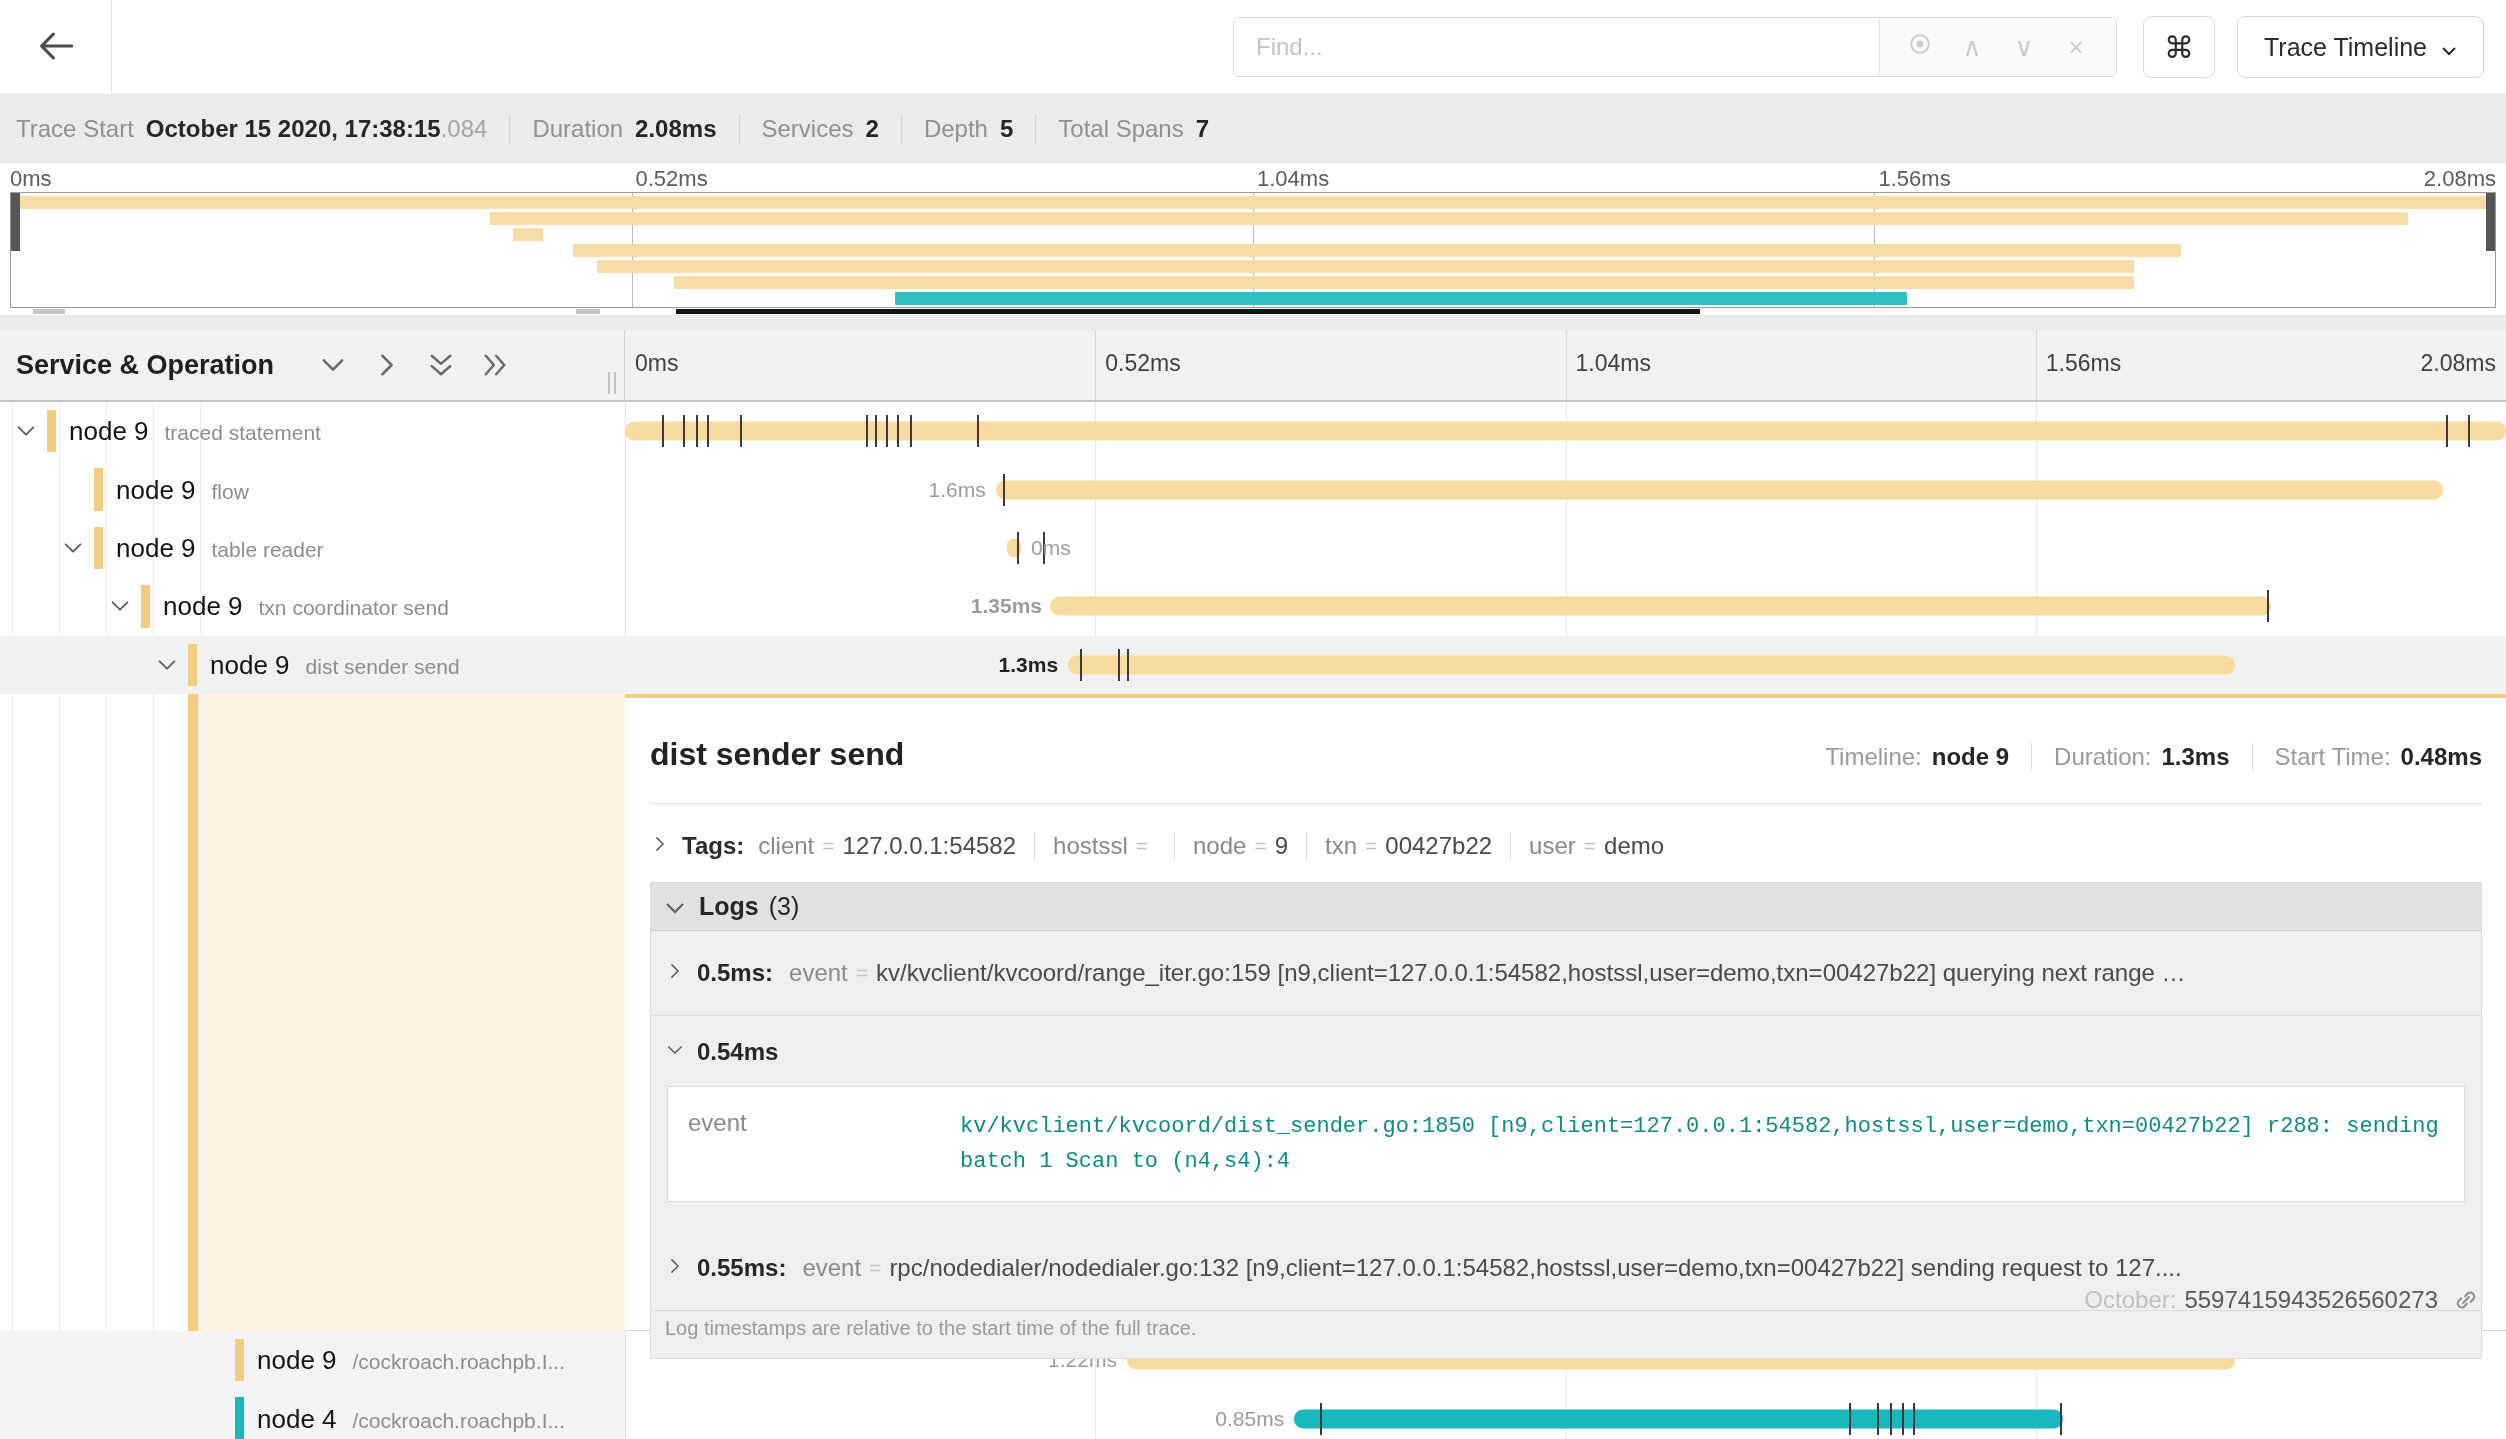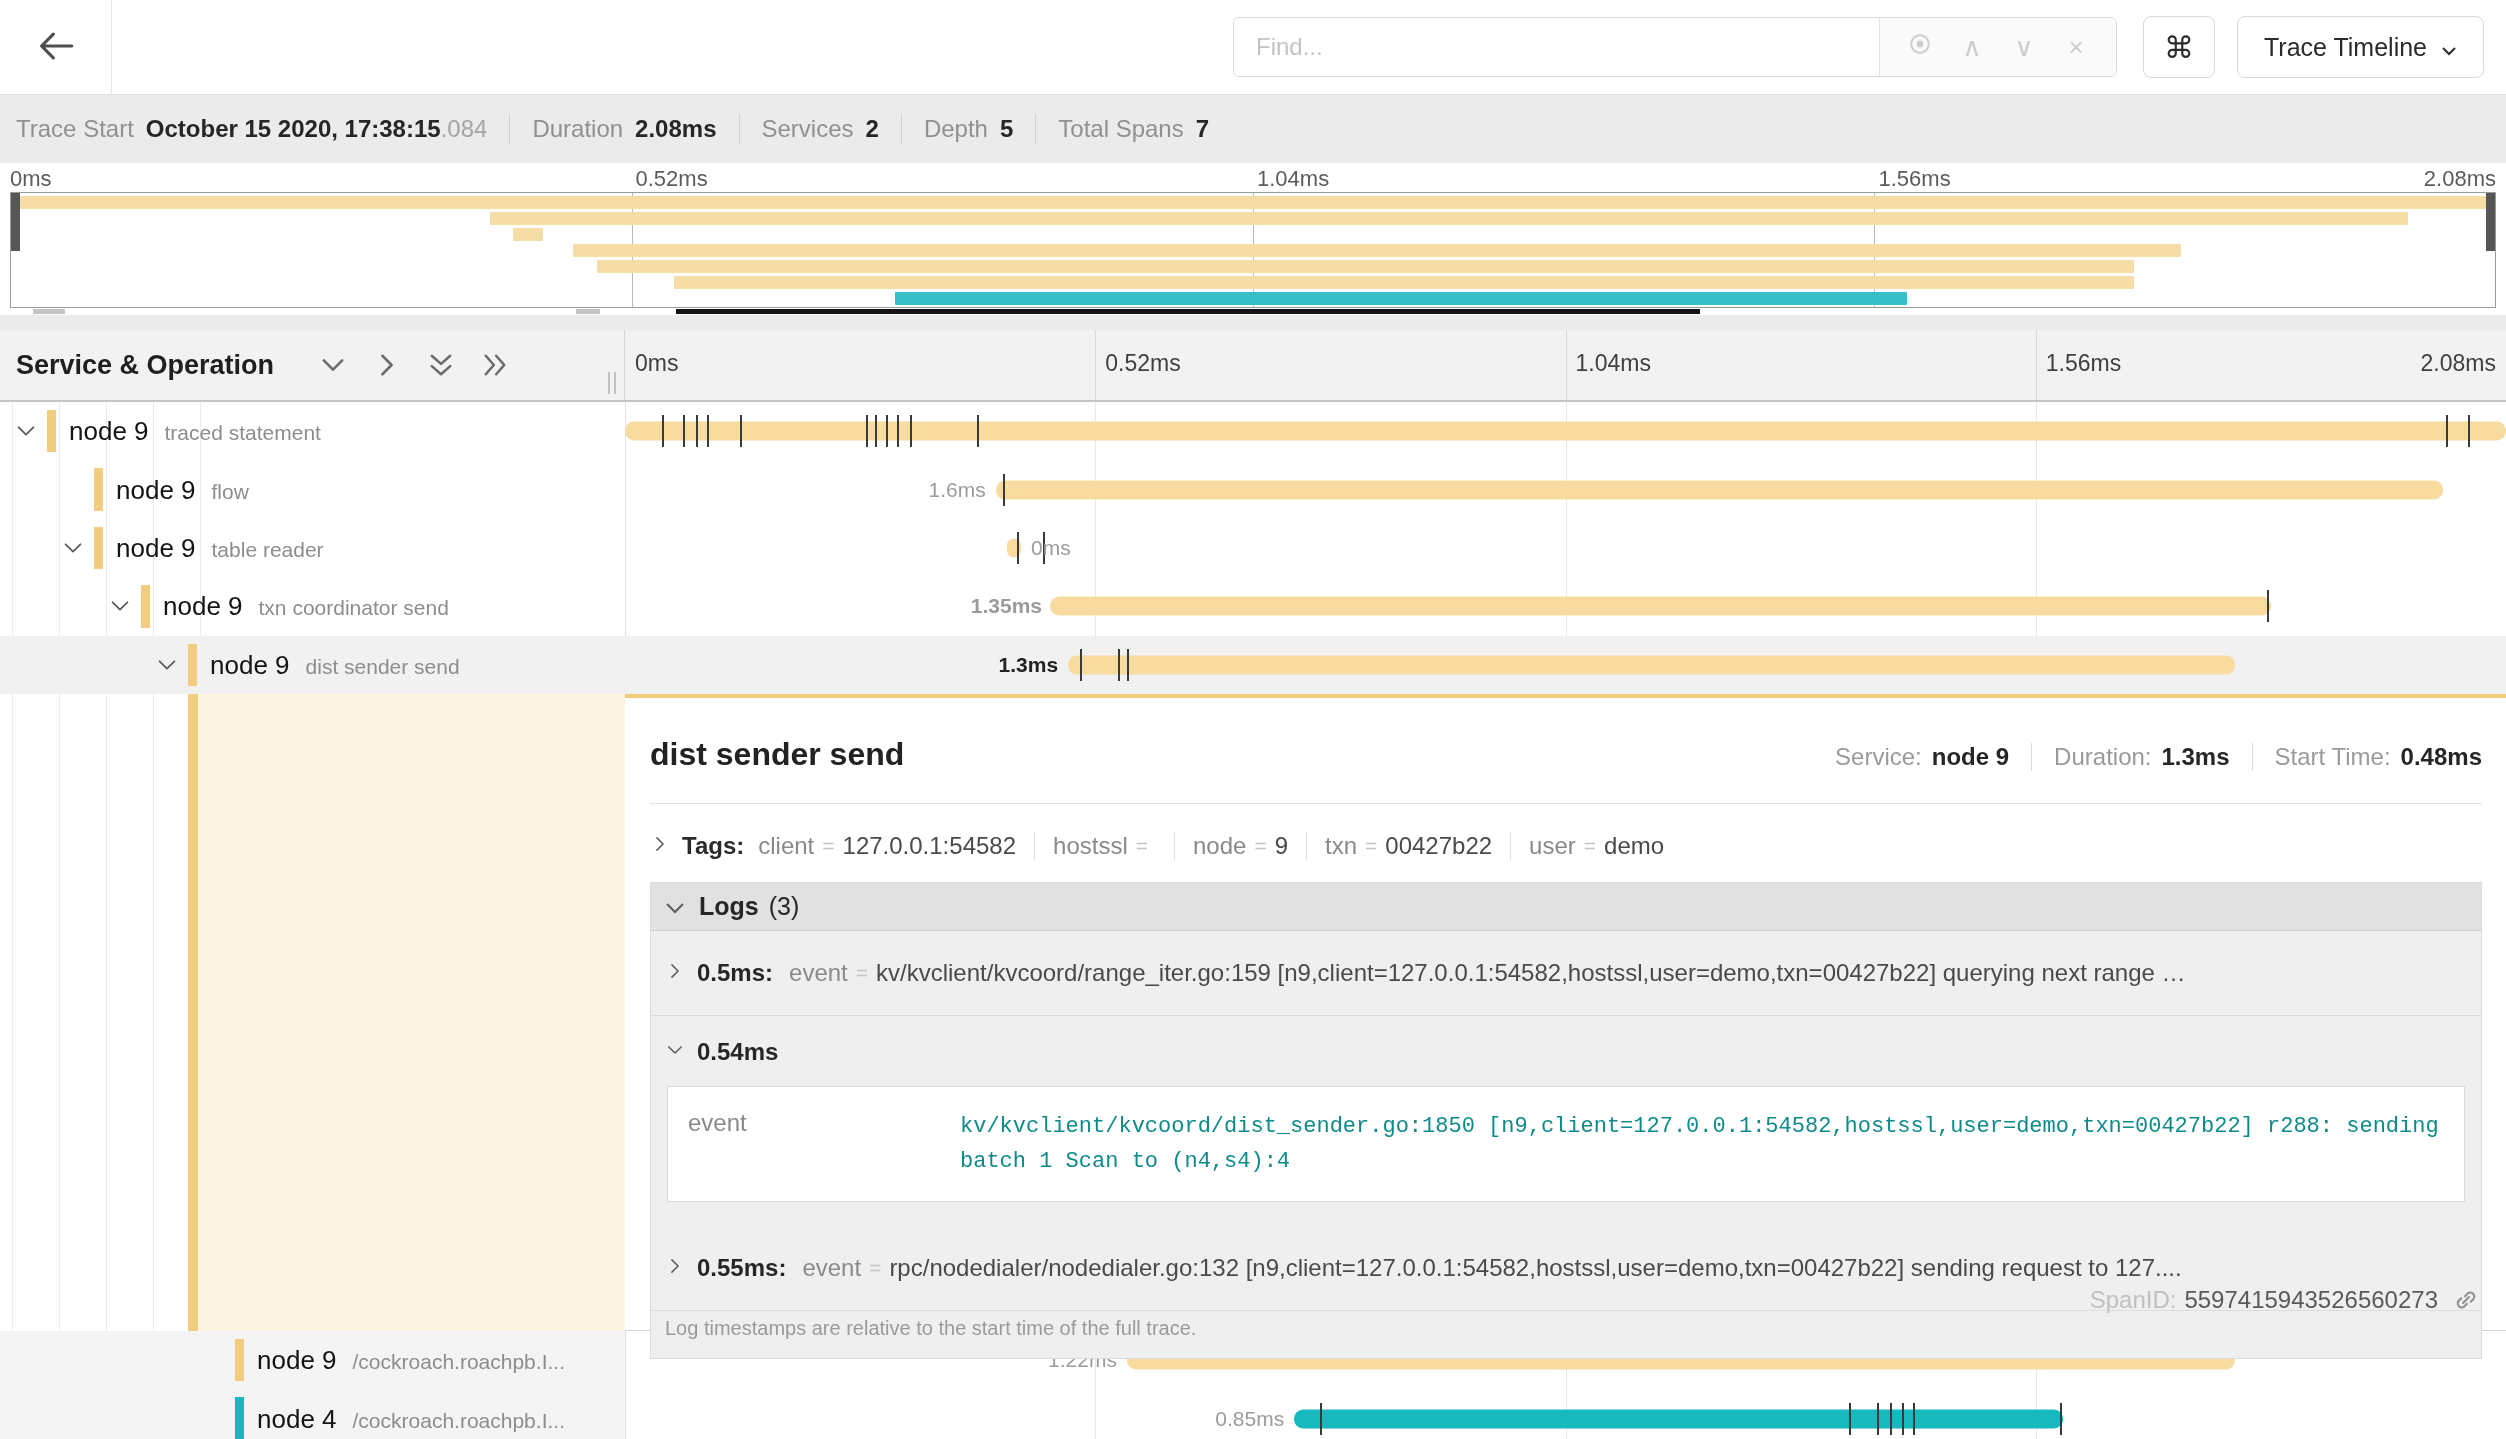--- a/index.html
+++ b/index.html
@@ -384,21 +384,21 @@
 
     <div class="detail-row">
       <div class="detail-left">
         <span class="strip" style="background: rgb(241, 205, 128);"></span>
         <span class="cream" style="background: rgb(252, 245, 228);"></span>
       </div>
       <div class="detail-panel" style="border-top-color: rgb(241, 205, 128);">
         <div class="dp-head">
           <span class="dp-title">dist sender send</span>
           <span class="dp-meta">
-            <span class="lbl">Service:</span>
+            <span class="lbl">Timeline:</span>
             <span class="val">node 9</span>
             <span class="sep"></span>
             <span class="lbl">Duration:</span>
             <span class="val">1.3ms</span>
             <span class="sep"></span>
             <span class="lbl">Start Time:</span>
             <span class="val">0.48ms</span>
           </span>
         </div>
         <div class="dp-divider"></div>
@@ -472,21 +472,21 @@
                   </svg></span>
                 <span class="ltime">0.55ms:</span>
                 <span class="k">event</span>
                 <span class="eq">=</span>
                 <span class="v">rpc/nodedialer/nodedialer.go:132 [n9,client=127.0.0.1:54582,hostssl,user=demo,txn=00427b22] sending request to 127....</span>
               </div>
             </div>
           <div class="logs-note">Log timestamps are relative to the start time of the full trace.</div>
         </div>
         <div class="spanid-row">
-          <span class="sl">SpanID:</span>
+          <span class="sl">October:</span>
           <span class="sv">5597415943526560273</span>
           <span class="icon">
             <svg width="28" height="28" viewBox="0 0 24 24" fill="none" stroke="#8f8f8f" stroke-width="1.8" stroke-linecap="round">
                 <path d="M9.5 14.5 l5 -5"></path>
                 <path d="M8 10.5 l-2.2 2.2 a3.4 3.4 0 0 0 4.8 4.8 L12.8 15.3"></path>
                 <path d="M16 13.5 l2.2 -2.2 a3.4 3.4 0 0 0 -4.8 -4.8 L11.2 8.7"></path>
               </svg>
           </span>
         </div>
       </div>

